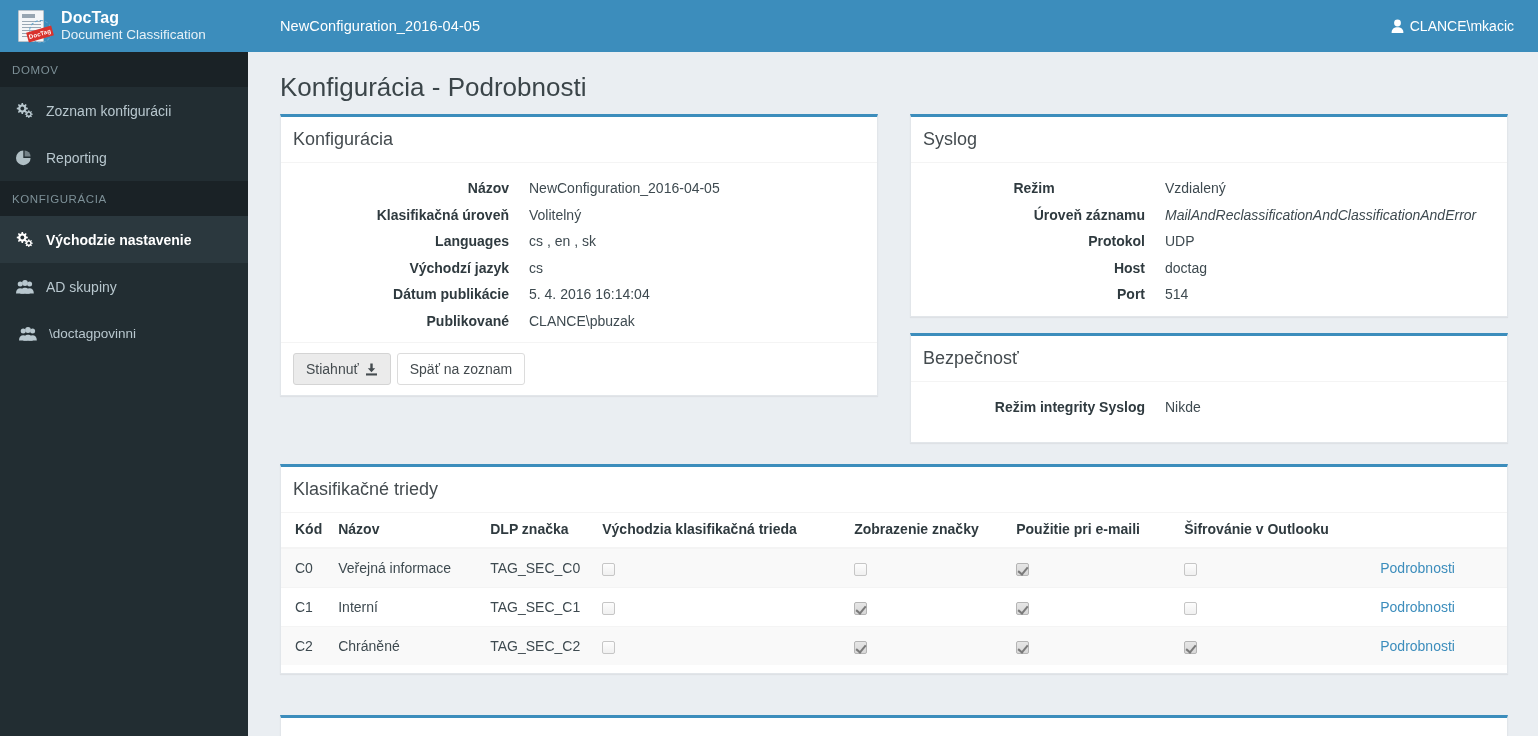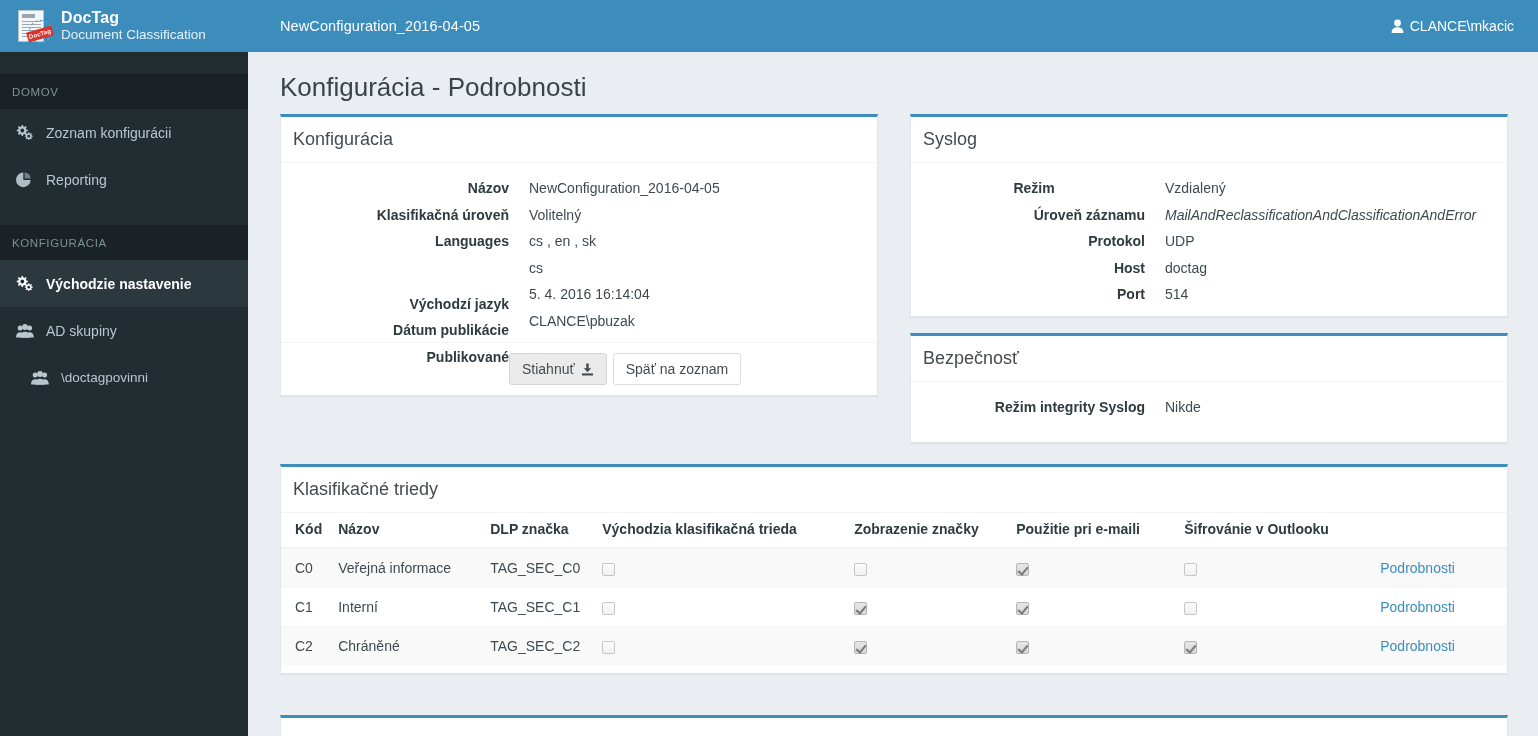--- a/index.html
+++ b/index.html
@@ -75,21 +75,20 @@
     margin-top: 2px; font-weight: normal;
   }
 
   .nav-header {
     color: #7d9097;
     font-size: 11.5px;
     letter-spacing: .6px;
     padding: 12px 0 11px 12px;
     background: #1a2226;
     text-transform: uppercase;
-    margin-top: 22px;
   }
   .nav-item {
     display: flex; align-items: center;
     height: 47px;
     padding-left: 13px;
     color: #b8c7ce;
     font-size: 14px;
     cursor: pointer;
     border-left: 3px solid transparent;
     margin-left: -0px;
@@ -98,21 +97,21 @@
     width: 22px; flex: 0 0 22px;
     margin-right: 8px;
     display: flex; align-items: center; justify-content: flex-start;
   }
   .nav-item.active {
     background: #2b383e;
     color: #ffffff;
     font-weight: bold;
   }
   .nav-item.sub {
-    padding-left: 28px;
+    padding-left: 16px;
     font-size: 13.5px;
   }
   .nav-label { white-space: nowrap; }
 
   
   #topbar {
     position: absolute; top: 0; left: 248px;
     width: 1290px; height: 52px;
     background: #3c8dbc;
     display: flex; align-items: center;
@@ -372,21 +371,21 @@
       <span class="box-title">Konfigurácia</span>
     </div>
     <div class="box-body" style="min-height:178px;">
       <dl class="dl-horizontal" id="config-dl">
           <dt style="width: 216px;">Názov</dt>
           <dd style="margin-left: 236px;">NewConfiguration_2016-04-05</dd>
           <dt style="width: 216px;">Klasifikačná úroveň</dt>
           <dd style="margin-left: 236px;">Volitelný</dd>
           <dt style="width: 216px;">Languages</dt>
           <dd style="margin-left: 236px;">cs ,  en ,  sk</dd>
-          <dt style="width: 216px; margin-top: 36px;">Východzí jazyk</dt>
+          <dt style="width: 216px;">Východzí jazyk</dt>
           <dd style="margin-left: 236px;">cs</dd>
           <dt style="width: 216px;">Dátum publikácie</dt>
           <dd style="margin-left: 236px;">5. 4. 2016 16:14:04</dd>
           <dt style="width: 216px;">Publikované</dt>
           <dd style="margin-left: 236px;">CLANCE\pbuzak</dd>
         </dl>
     </div>
     <div class="box-footer" id="config-buttons"><button class="btn focused" style="margin-right: 6px;">
           <span>Stiahnuť</span>
           <span style="display: inline-flex;">

